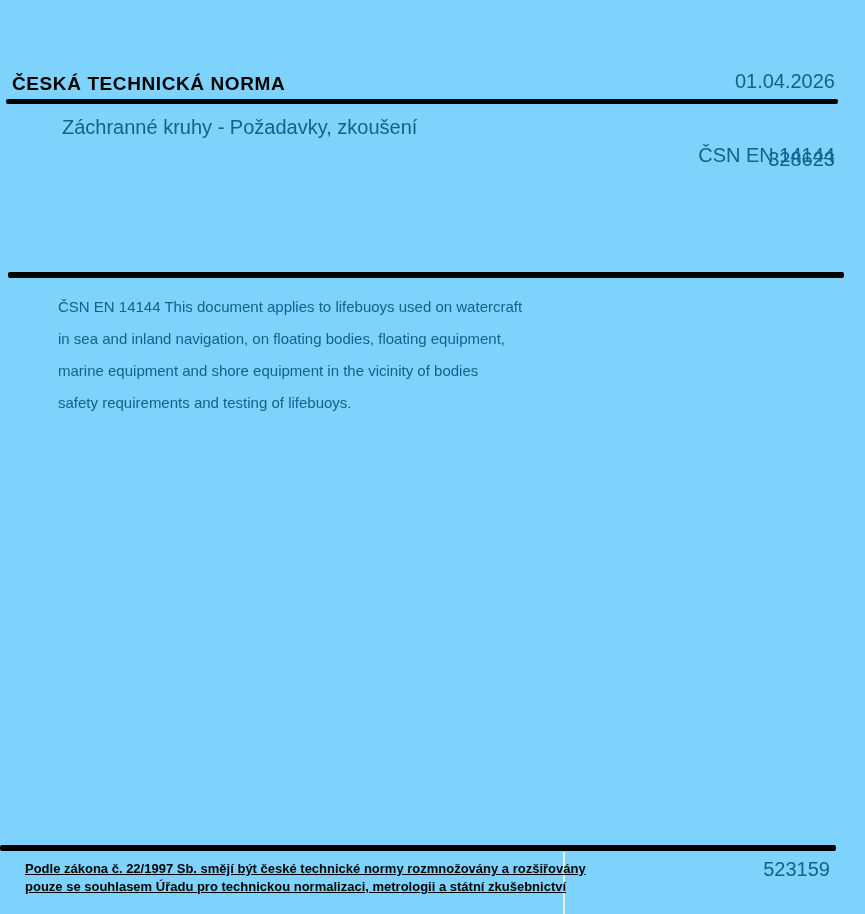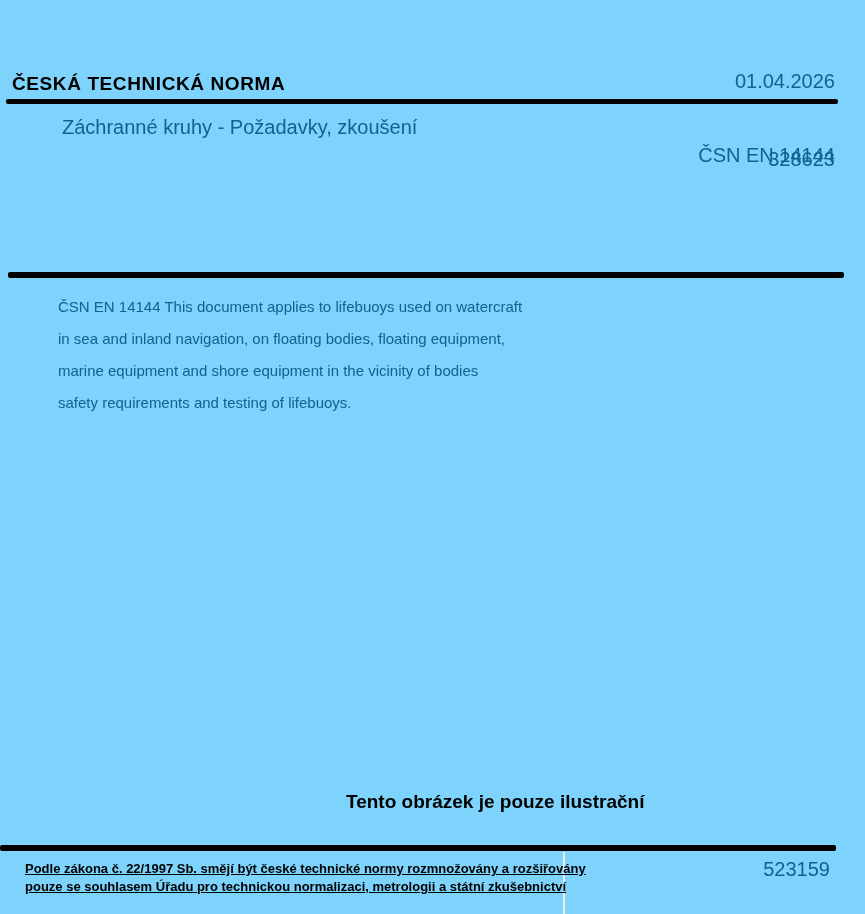--- a/index.html
+++ b/index.html
@@ -141,21 +141,20 @@
 
   <div class="rule rule-mid"></div>
 
   <div class="abs abstract blue">
     <div class="line">ČSN EN 14144 This document applies to lifebuoys used on watercraft</div>
     <div class="line">in sea and inland navigation, on floating bodies, floating equipment,</div>
     <div class="line">marine equipment and shore equipment in the vicinity of bodies</div>
     <div class="line">safety requirements and testing of lifebuoys.</div>
   </div>
 
-  <div class="abs illustration-note">Tento obrázek je pouze ilustrační</div>
 
   <div class="rule rule-footer"></div>
 
   <div class="scan-artifact-line"></div>
 
   <div class="abs footer-legal">
     <div class="line">Podle zákona č. 22/1997 Sb. smějí být české technické normy rozmnožovány a rozšiřovány</div>
     <div class="line">pouze se souhlasem Úřadu pro technickou normalizaci, metrologii a státní zkušebnictví</div>
   </div>
 

